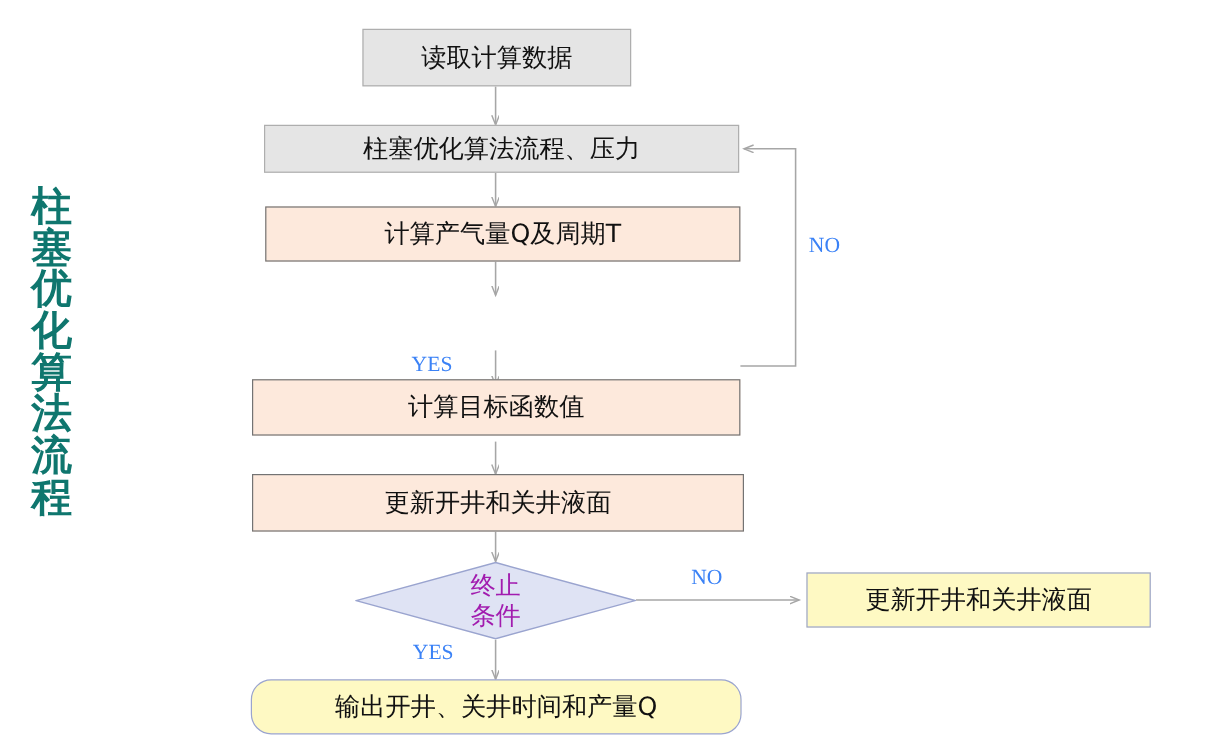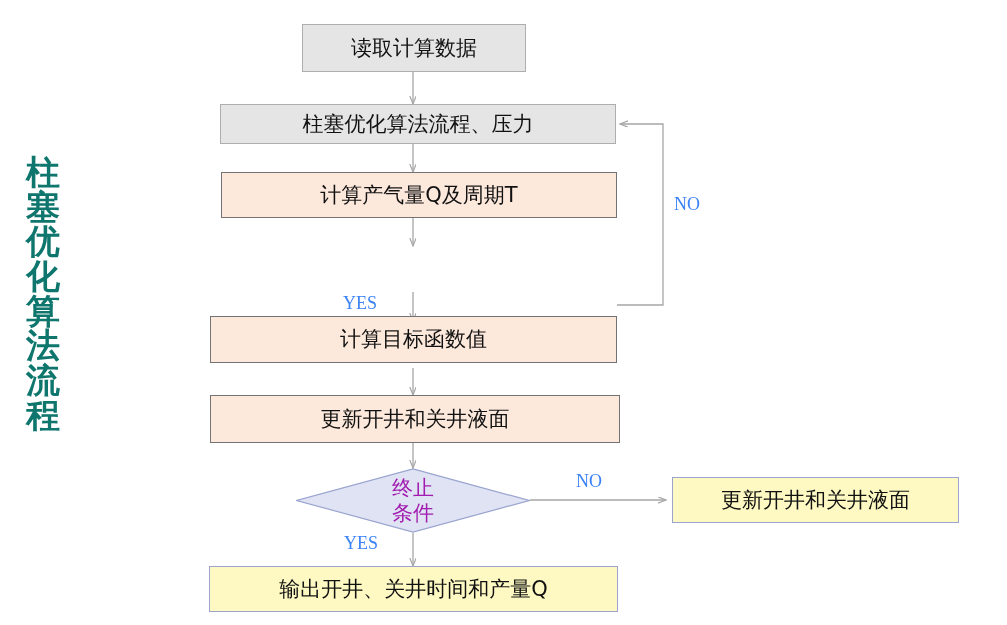--- a/index.html
+++ b/index.html
@@ -161,21 +161,21 @@
       <polygon points="117,0.8 233.2,32.5 117,64.2 0.8,32.5" fill="#dfe3f4" stroke="#9aa4cf" stroke-width="1.2"></polygon>
     </svg>
     <div class="diamond-label">终止
 条件</div>
   </div>
 
   <div class="node blue" style="left:672px; top:477px; width:287px; height:46px;">
     <span>更新开井和关井液面</span>
   </div>
 
-  <div class="node blue" style="left:209px; top:566px; width:409px; height:46px;">
+  <div class="node blue" style="left:209px; top:566px; width:409px; height:46px;border-radius:17px;">
     <span>输出开井、关井时间和产量Q</span>
   </div>
 
   <div class="edge-label" style="left:343px; top:293px;">YES</div>
 
   <div class="edge-label" style="left:674px; top:194px;">NO</div>
 
   <div class="edge-label" style="left:344px; top:533px;">YES</div>
 
   <div class="edge-label" style="left:576px; top:471px;">NO</div>

